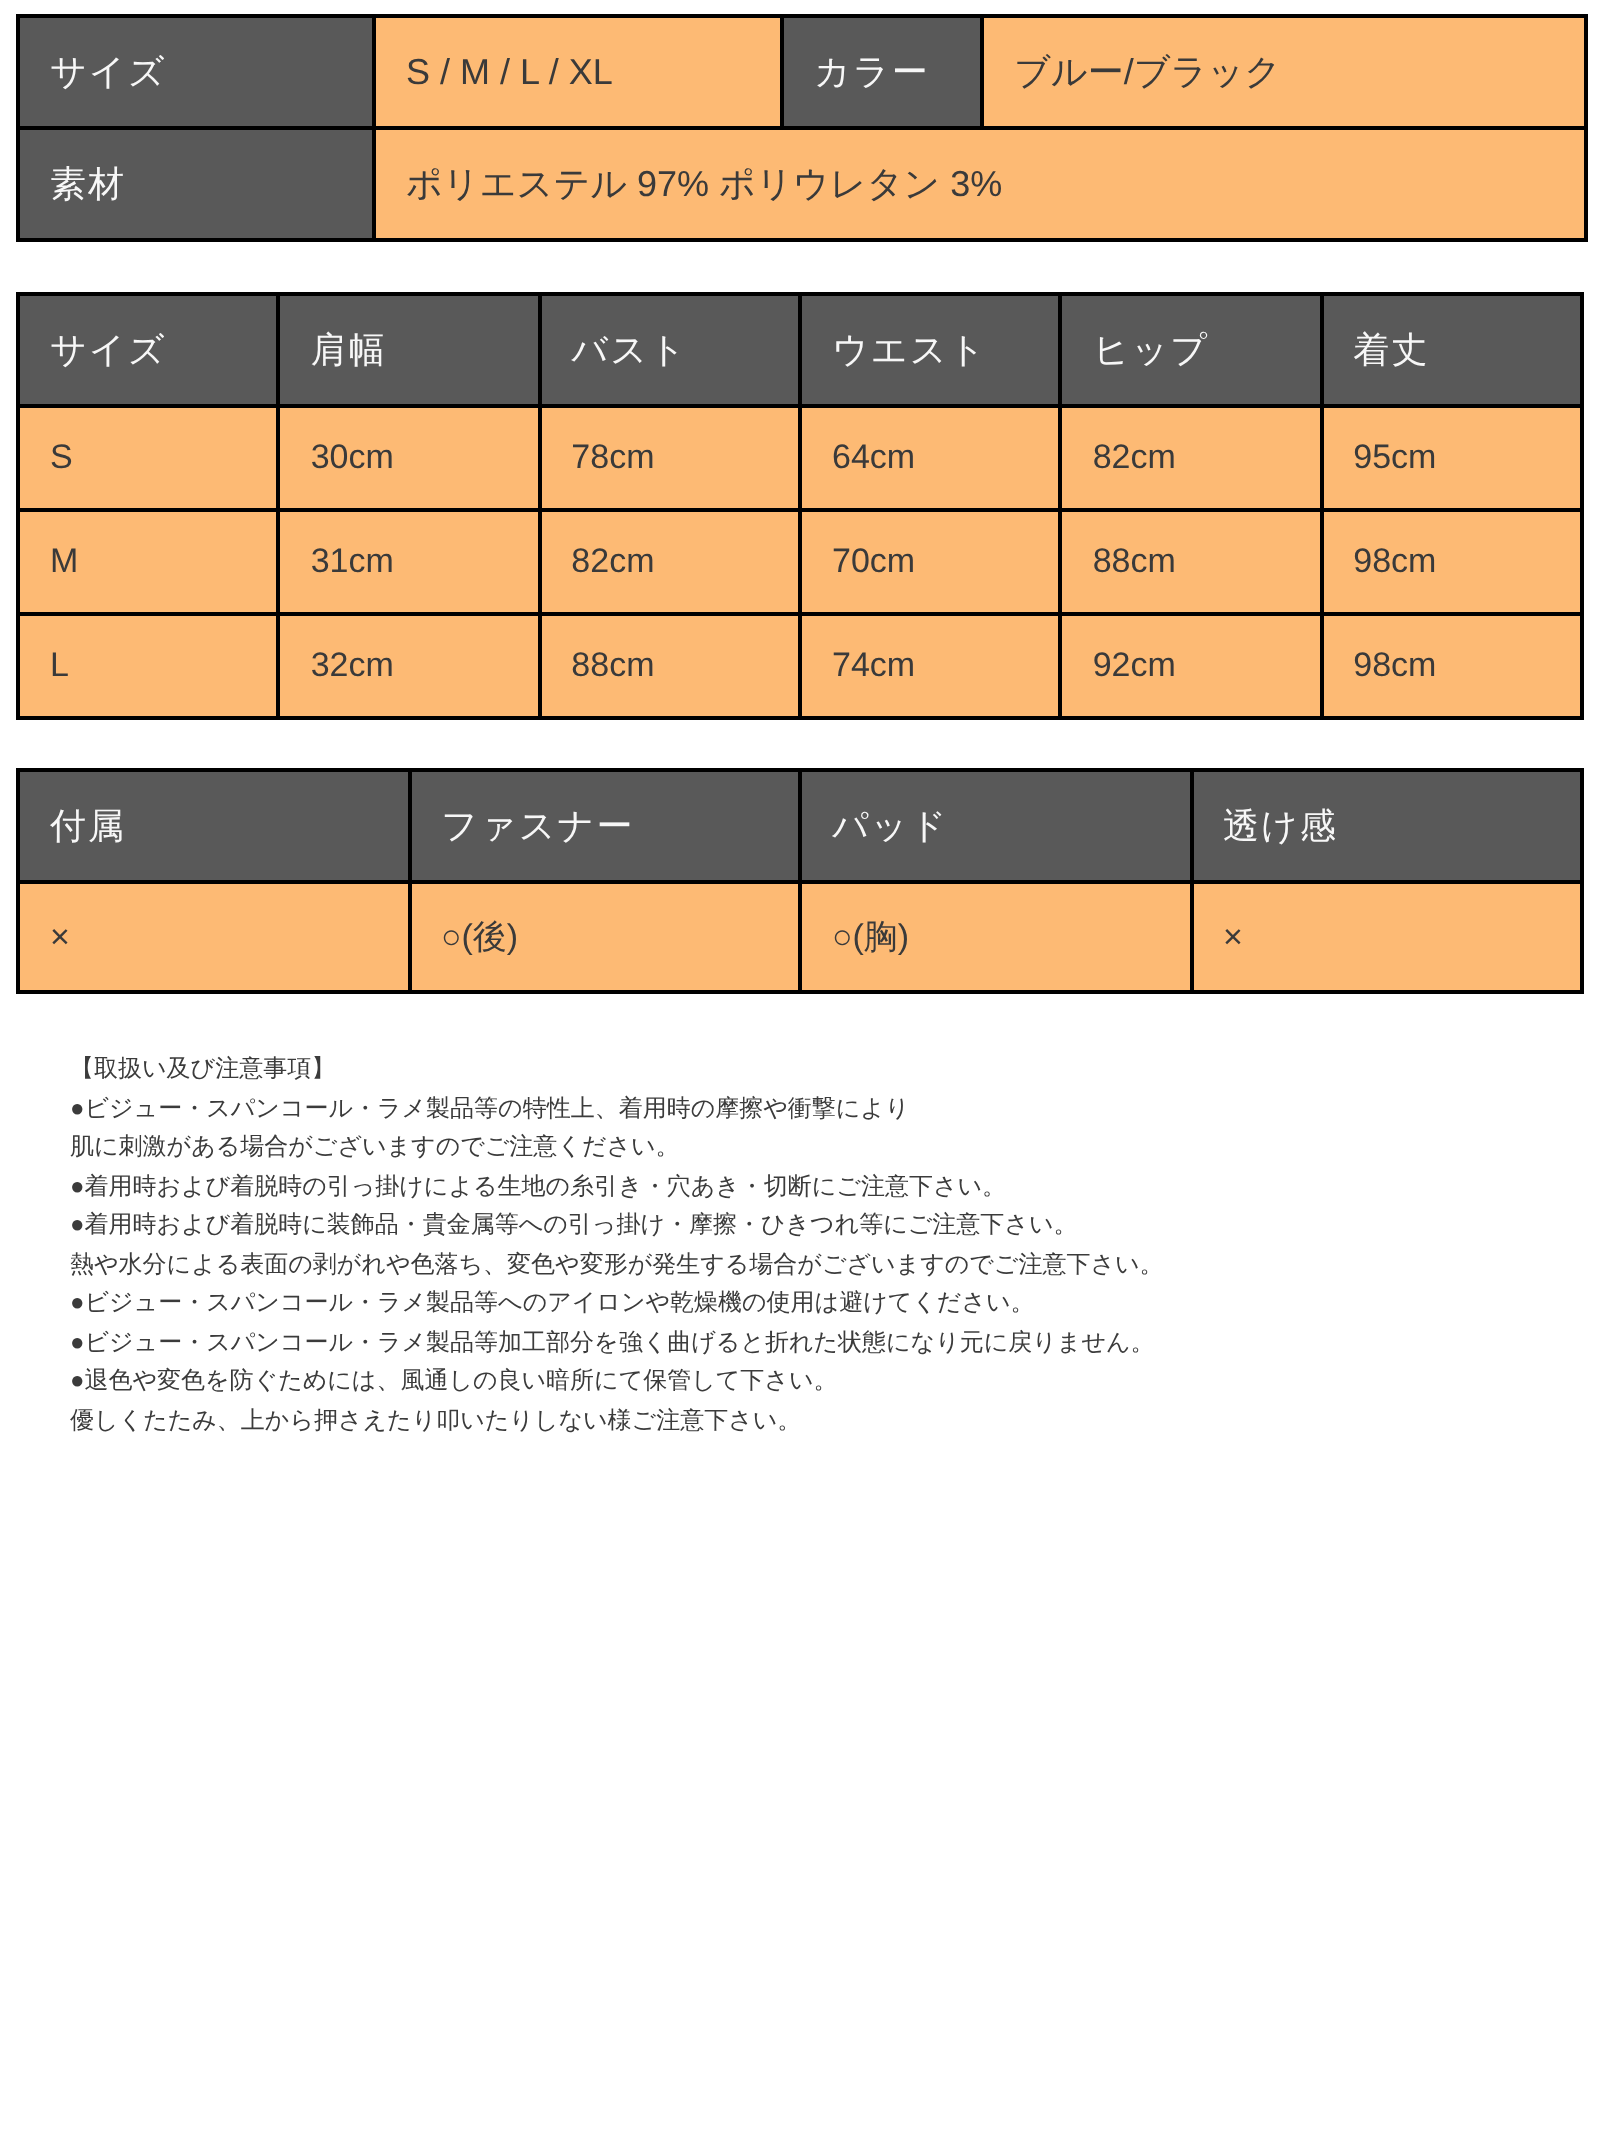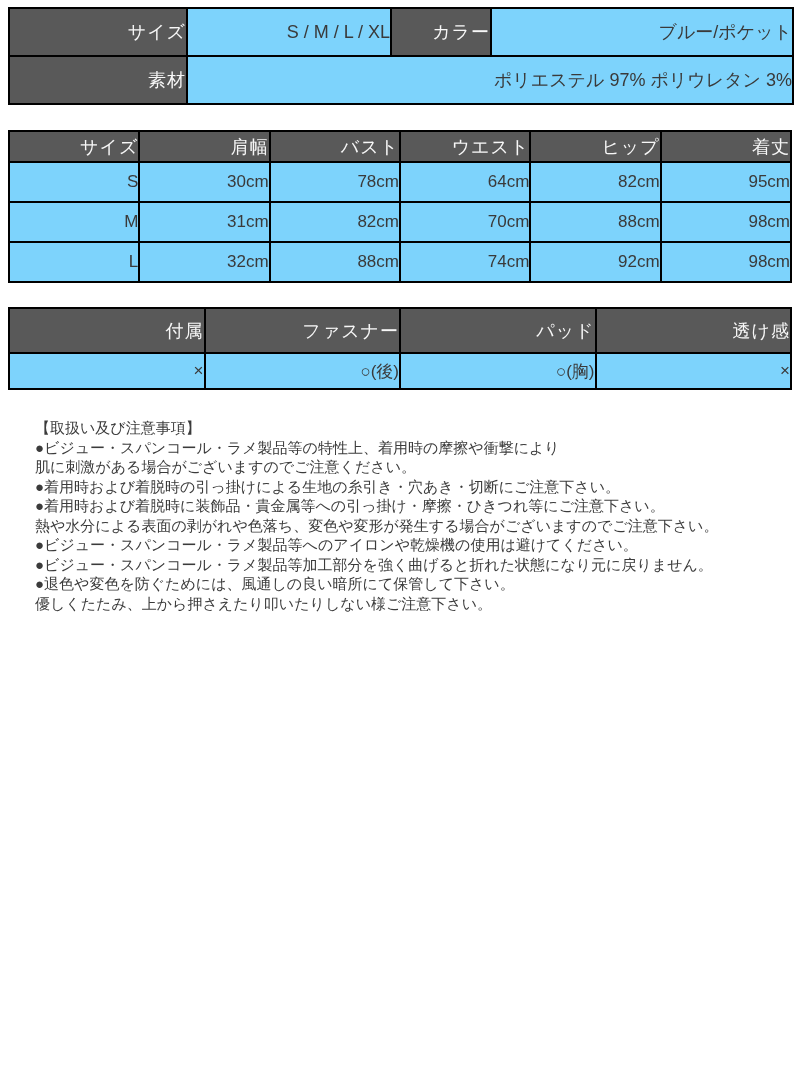--- a/index.html
+++ b/index.html
@@ -3,26 +3,26 @@
 <meta charset="utf-8">
 <style>
   html,body { margin:0; padding:0; }
   body {
     width:800px; height:1067px; background:#ffffff;
     font-family:"Liberation Sans","DejaVu Sans",sans-serif;
     color:#3a3a3a;
   }
   .wrap { padding:7px 8px 0 8px; }
   table { border-collapse:collapse; width:784px; table-layout:fixed; }
-  th, td { border:2px solid #000; text-align:right; vertical-align:middle; padding:0; }
+  th, td { border:2px solid #000; text-align:left; vertical-align:middle; padding:15px; }
   th {
     background:#595959; color:#f7f7f7; font-weight:normal;
     font-size:18px; letter-spacing:1px;
   }
-  td { color:#3a3a3a; background:#7dd3fc; }
+  td { color:#3a3a3a; background:#fdba74; }
 
   
   .spec-table tr { height:48px; }
   .spec-table td { font-size:18px; }
 
   
   .size-chart { margin-top:25px; }
   .size-chart thead tr { height:31px; }
   .size-chart tbody tr { height:40px; }
   .size-chart td { font-size:17px; }
@@ -31,42 +31,42 @@
   .features-a { margin-top:24px; }
   .features-b { margin-top:6px; }
   .features-a thead tr, .features-b thead tr { height:45px; }
   .features-a tbody tr { height:36px; }
   .features-b tbody tr { height:42px; }
   .features-a td, .features-b td { font-size:17px; }
 
   
   .care-notes {
     margin-top:28px; padding-left:27px; padding-right:10px;
-    font-size:15px; line-height:19.5px; color:#3b3b3b;
+    font-size:12px; line-height:19.5px; color:#3b3b3b;
   }
   .care-notes div { white-space:nowrap; }
 </style>
 </head>
 <body>
 
 <div class="wrap">
 
   <table class="spec-table">
     <colgroup>
       <col style="width:178px">
         <col style="width:204px">
         <col style="width:100px">
         <col style="width:302px">
     </colgroup>
     <tbody>
         <tr>
       <th>サイズ</th>
       <td>S / M / L / XL</td>
       <th>カラー</th>
-      <td>ブルー/ポケット</td>
+      <td>ブルー/ブラック</td>
     </tr>
     <tr>
       <th>素材</th>
       <td colspan="3">ポリエステル 97% ポリウレタン 3%</td>
     </tr>
   </tbody>
     </table>
 
   <table class="size-chart">
     <thead>

